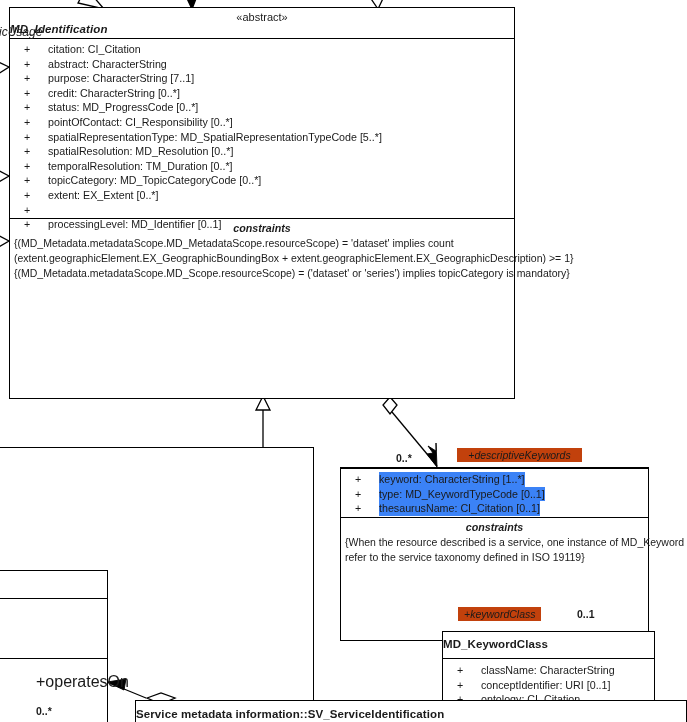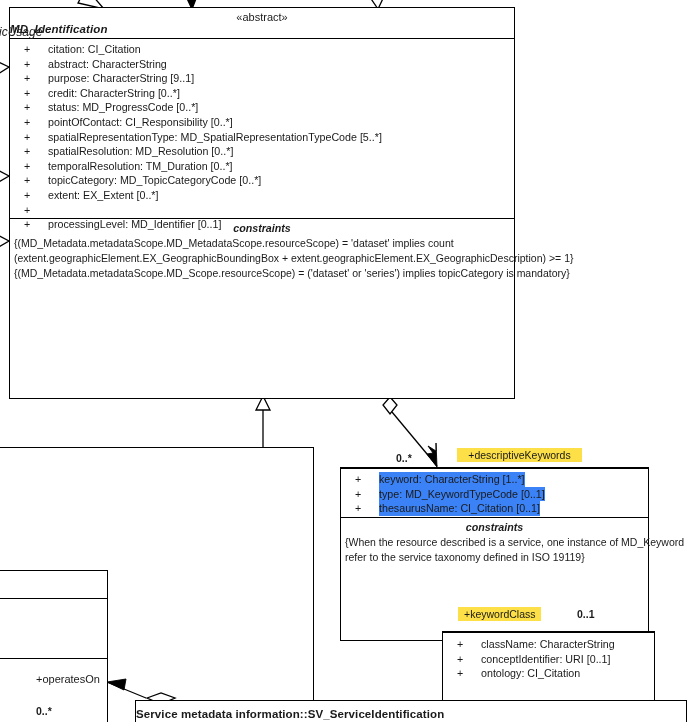--- a/index.html
+++ b/index.html
@@ -63,30 +63,31 @@
   .constraint-line {
     font-size:10.5px;
     white-space:nowrap;
     line-height:15px;
     padding-left:4px;
   }
 
   
   .edge-label {
     position:absolute;
-    font-size:11px;
+    font-size:16px;
     white-space:nowrap;
   }
   .role-label {
     position:absolute;
     font-size:10.5px;
     white-space:nowrap;
-    background:#fde047;
+    background:#c2410c;
     padding:1px 6px;
     box-sizing:border-box;
+    font-style:italic;
   }
   .mult-label {
     position:absolute;
     font-size:10.5px;
     font-weight:bold;
     white-space:nowrap;
   }
   .part-label {
     position:absolute;
     font-size:12px;
@@ -156,21 +157,21 @@
       <div class="attr-row">
         <span class="vis">+</span>
         <span class="sig">citation: CI_Citation</span>
       </div>
       <div class="attr-row">
         <span class="vis">+</span>
         <span class="sig">abstract: CharacterString</span>
       </div>
       <div class="attr-row">
         <span class="vis">+</span>
-        <span class="sig">purpose: CharacterString [9..1]</span>
+        <span class="sig">purpose: CharacterString [7..1]</span>
       </div>
       <div class="attr-row">
         <span class="vis">+</span>
         <span class="sig">credit: CharacterString [0..*]</span>
       </div>
       <div class="attr-row">
         <span class="vis">+</span>
         <span class="sig">status: MD_ProgressCode [0..*]</span>
       </div>
       <div class="attr-row">
@@ -241,20 +242,23 @@
       <div class="constraint-line">refer to the service taxonomy defined in ISO 19119}</div>
     </div>
   </div>
 
   <div class="role-label" style="left:458px; top:607px; width:83px; text-align:center;">
     <span>+keywordClass</span>
   </div>
   <div class="mult-label" style="left:577px; top:608px;"><span>0..1</span></div>
 
   <div class="uml-box" style="left:442px; top:631px; width:213px; height:80px;">
+    <div class="compartment" style="height:26px; padding-top:6px;">
+      <div class="cls-name">MD_KeywordClass</div>
+    </div>
     <div class="compartment divider" style="height:52px; padding-top:4px;">
       <div class="attr-row">
         <span class="vis">+</span>
         <span class="sig">className: CharacterString</span>
       </div>
       <div class="attr-row">
         <span class="vis">+</span>
         <span class="sig">conceptIdentifier: URI [0..1]</span>
       </div>
       <div class="attr-row">

